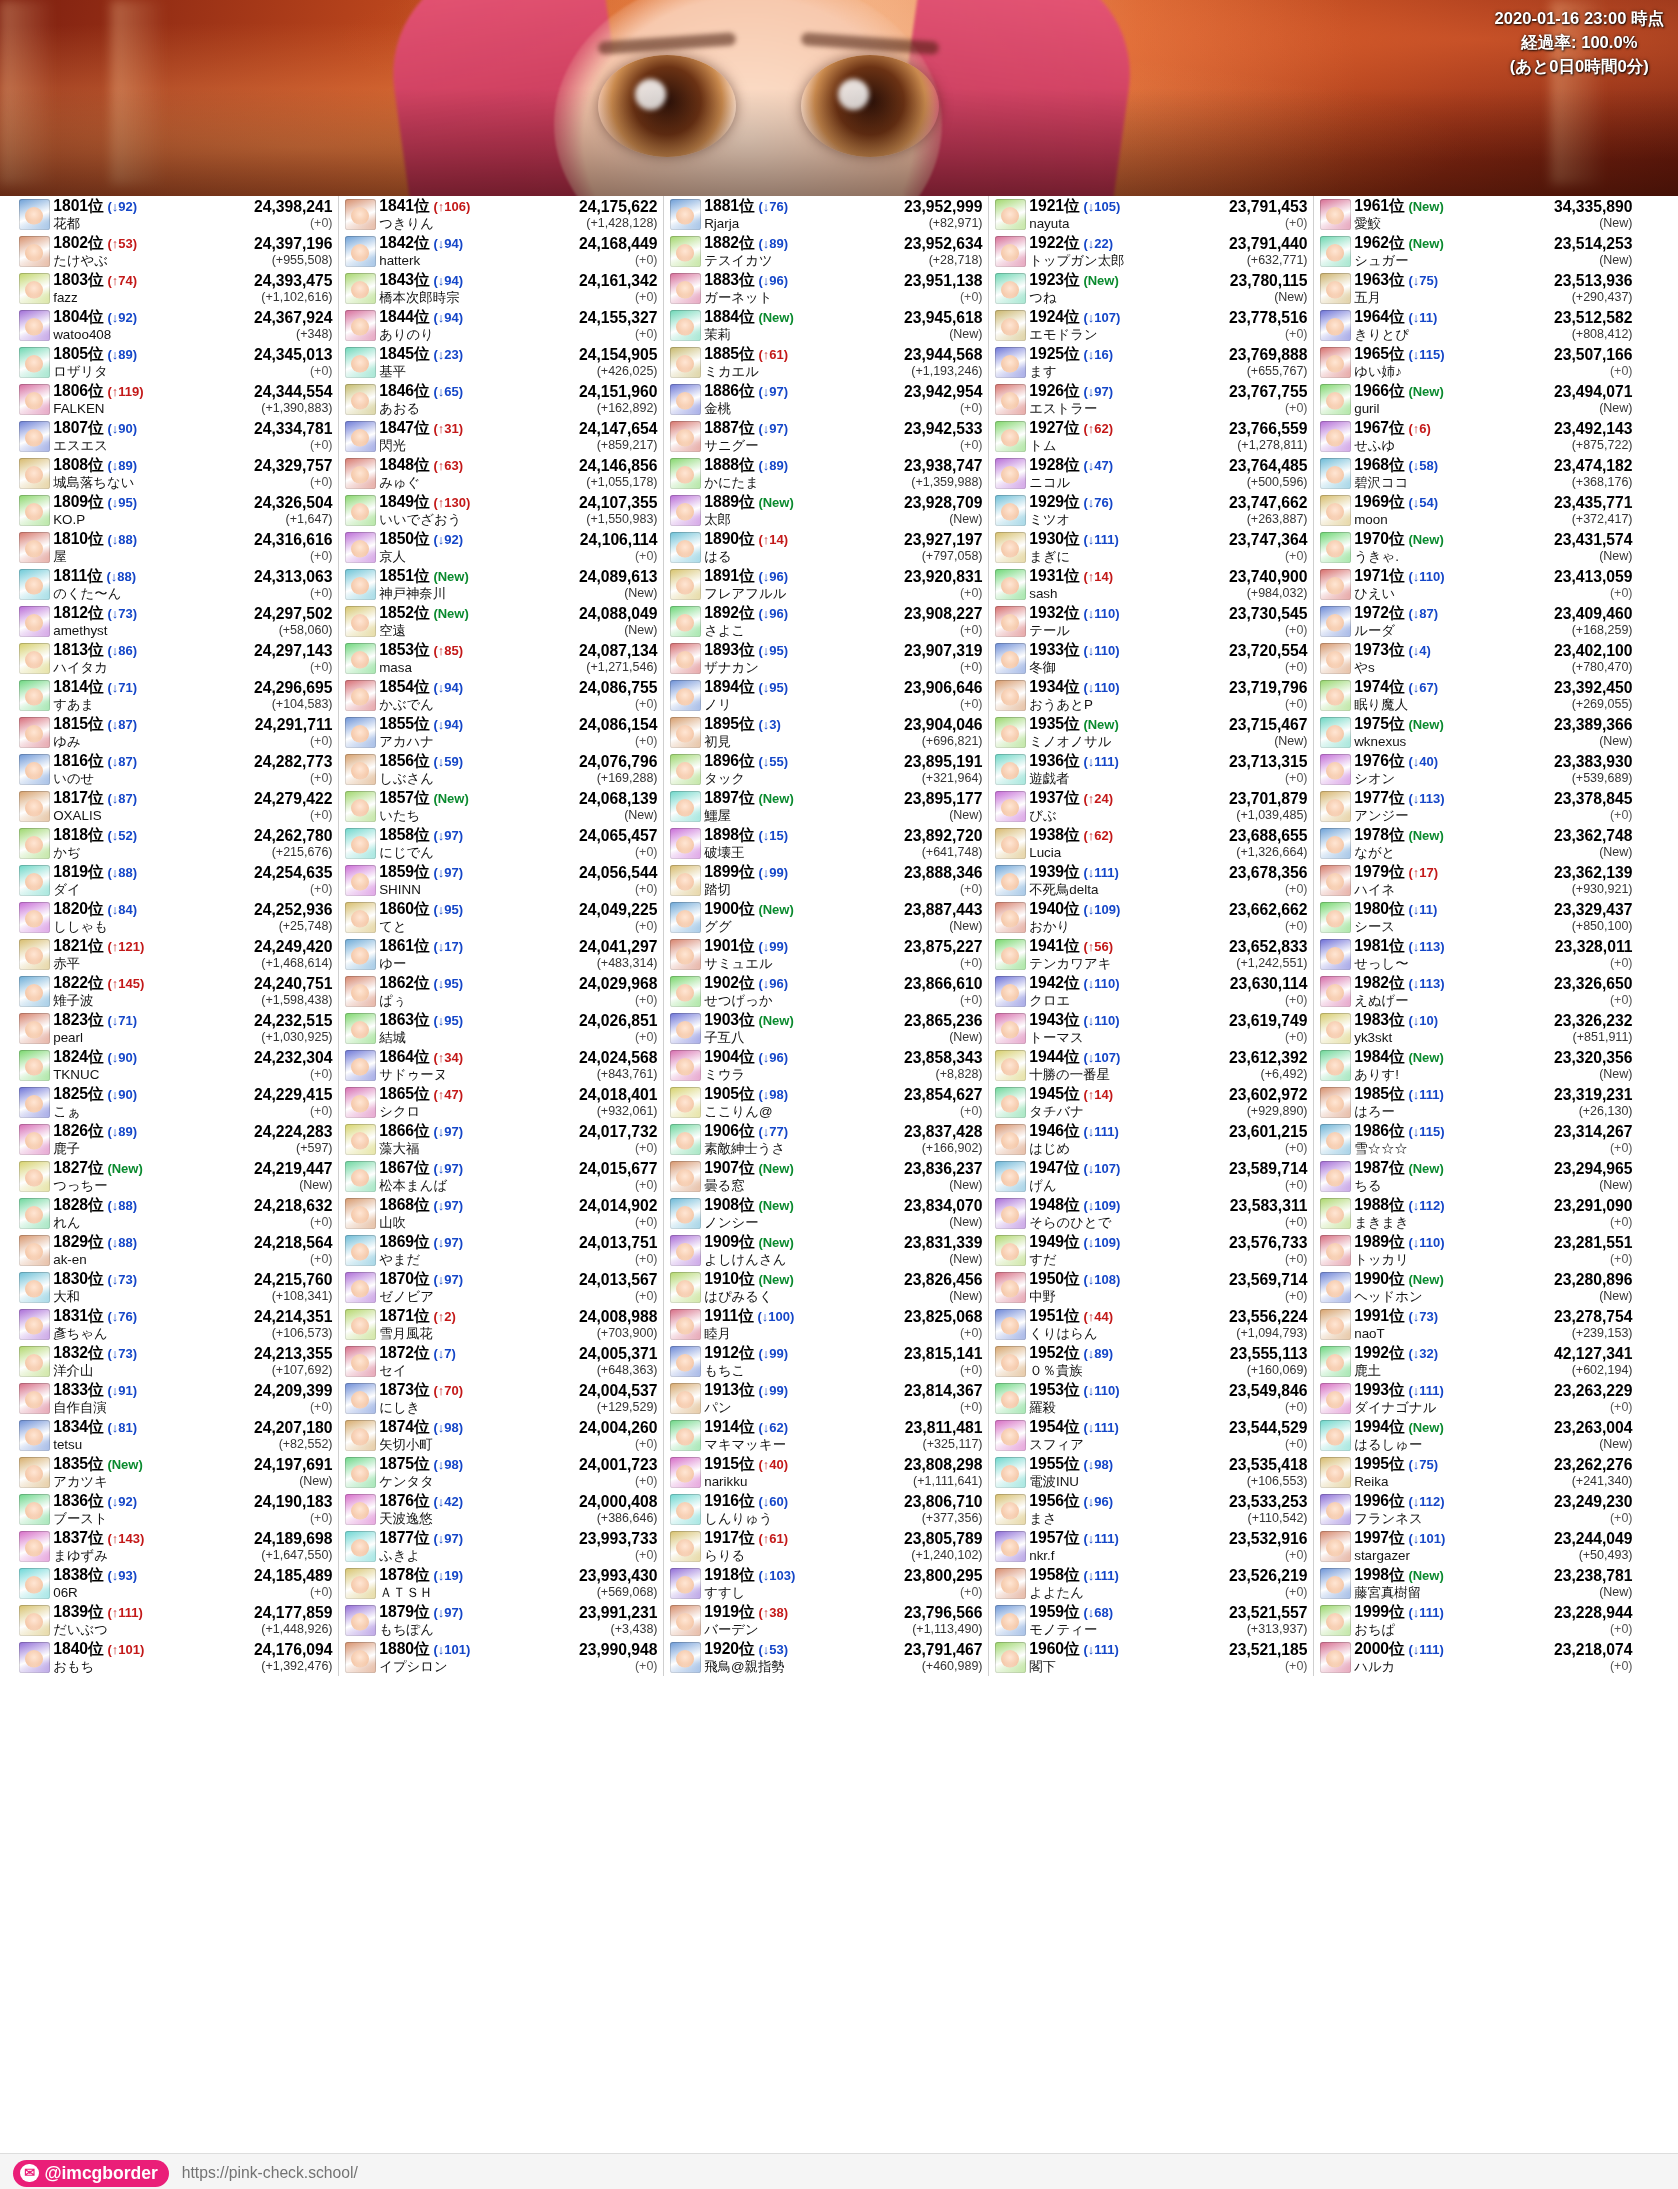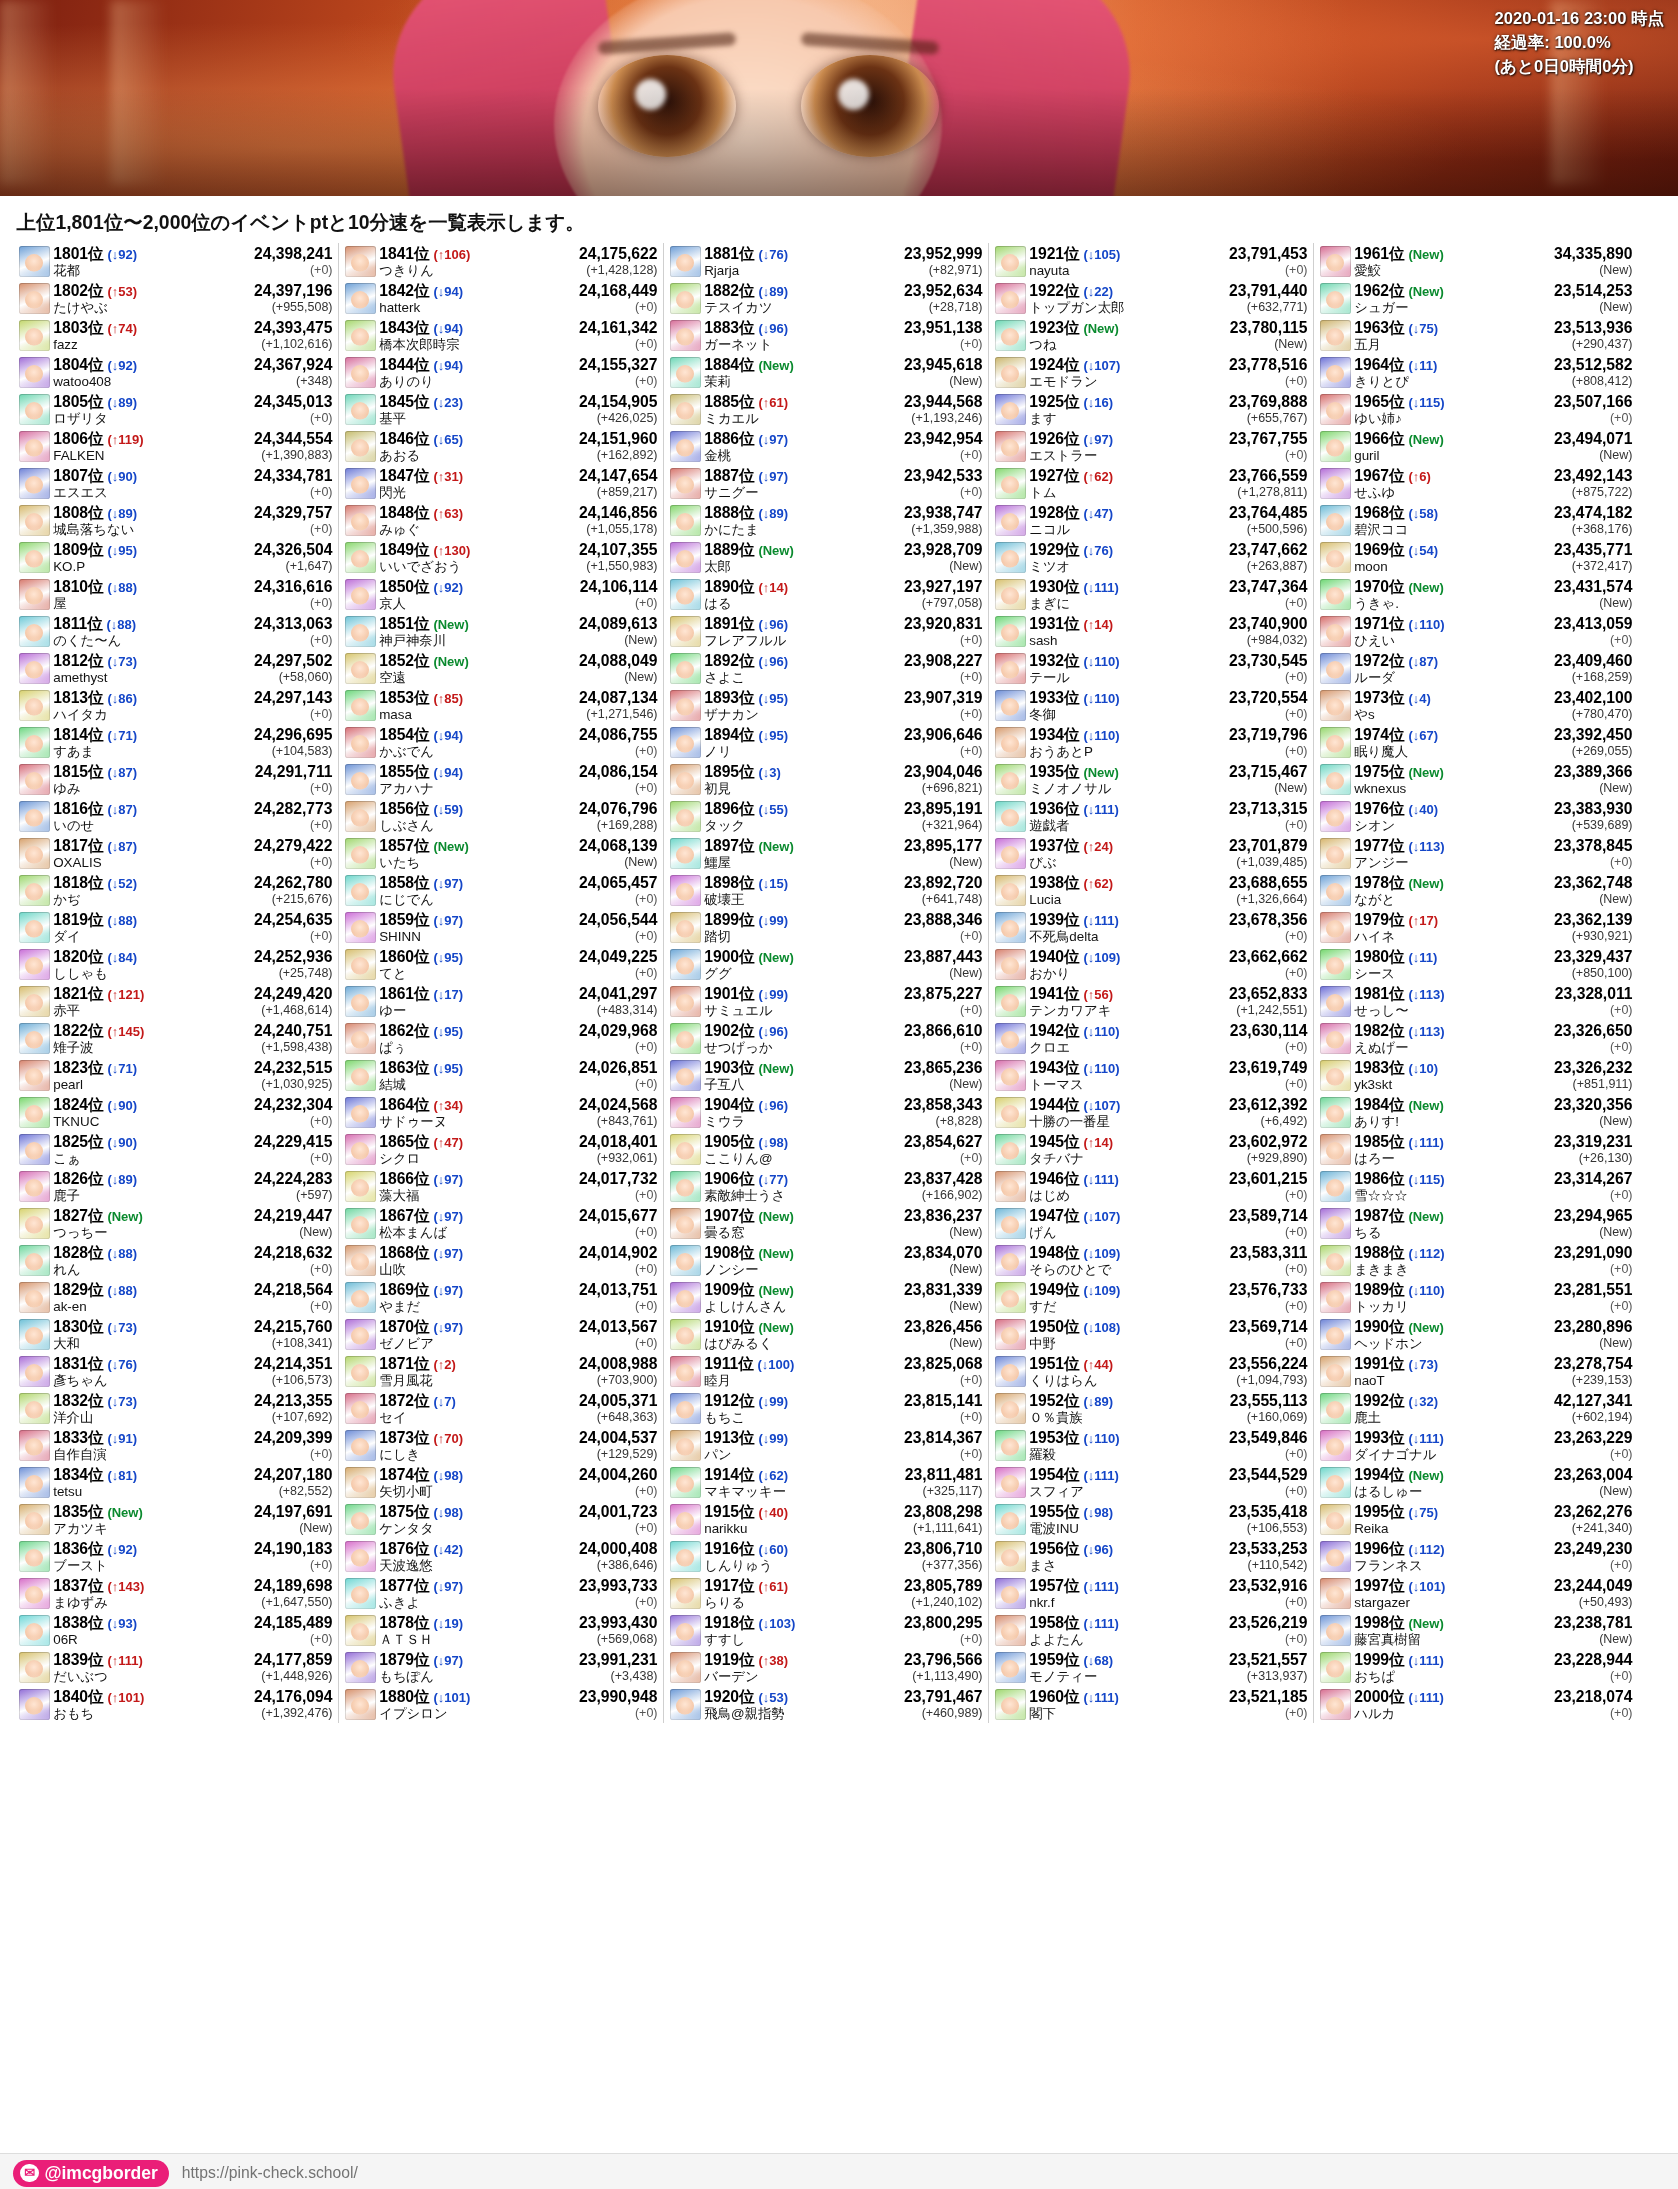--- a/index.html
+++ b/index.html
@@ -74,21 +74,21 @@
     background:linear-gradient(90deg, rgba(255,210,160,.35), rgba(120,30,10,0));
     filter:blur(5.5px);
   }
   .banner-vignette {
     position:absolute; inset:0;
     background:linear-gradient(180deg, rgba(0,0,0,0) 45%, rgba(20,5,0,.25) 78%, rgba(20,5,0,.45) 100%);
   }
 
   .ts-block {
     position:absolute; right:14.8px; top:7.4px;
-    text-align:left; color:#fff;
+    text-align:center; color:#fff;
     font-size:16.6px; line-height:1.45;
     font-weight:bold;
     text-shadow:0.9px 0.9px 1.8px rgba(0,0,0,.85), 0 0 3.7px rgba(0,0,0,.6);
   }
 
   .title-row {
     position:absolute; left:0; top:109px; width:1679px;
     padding:0 16.6px;
     color:#fff;
   }
@@ -254,21 +254,20 @@
     <div class="banner-vignette"></div>
 
     <div class="ts-block">
       <div>2020-01-16 23:00 時点</div>
       <div>経過率: 100.0%</div>
       <div>(あと0日0時間0分)</div>
     </div>
 
   </div>
 
-  <div class="desc">上位1,801位〜2,000位のイベントptと10分速を一覧表示します。</div>
 
   <div class="columns" id="columns">
       <div class="col">
         <div class="row">
           <div class="thumb" style="background: linear-gradient(160deg, rgb(107, 158, 214) 0%, rgba(255, 255, 255, 0.25) 55%, rgb(107, 158, 214) 100%);">
             <div class="thumb-face"></div>
           </div>
           <div class="namecell">
             <div class="rankline"><span>1801位</span><span class="delta down"> (↓92)</span></div>
             <div class="pname">花都</div>

